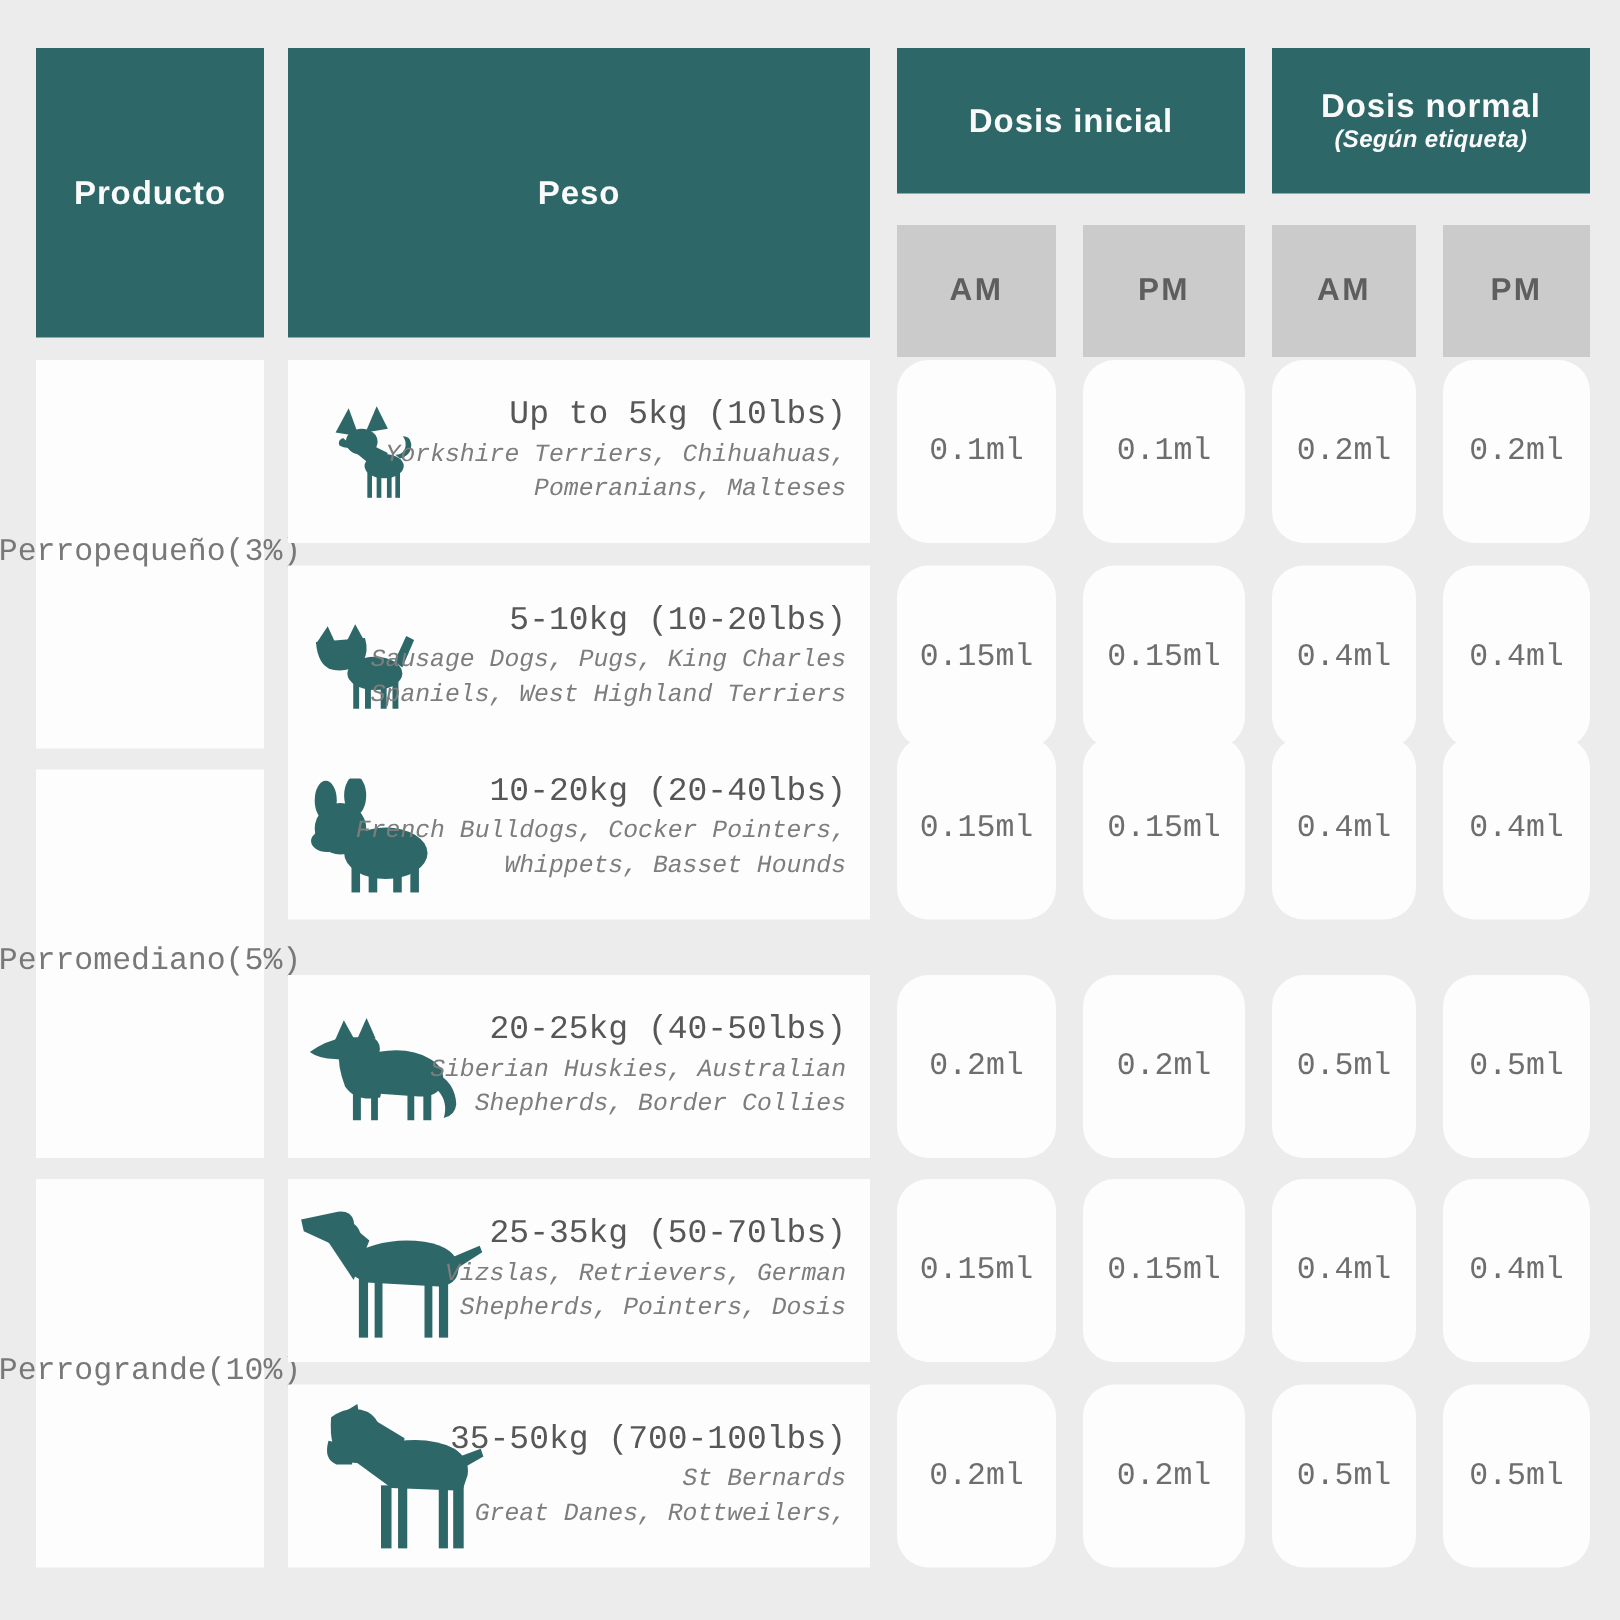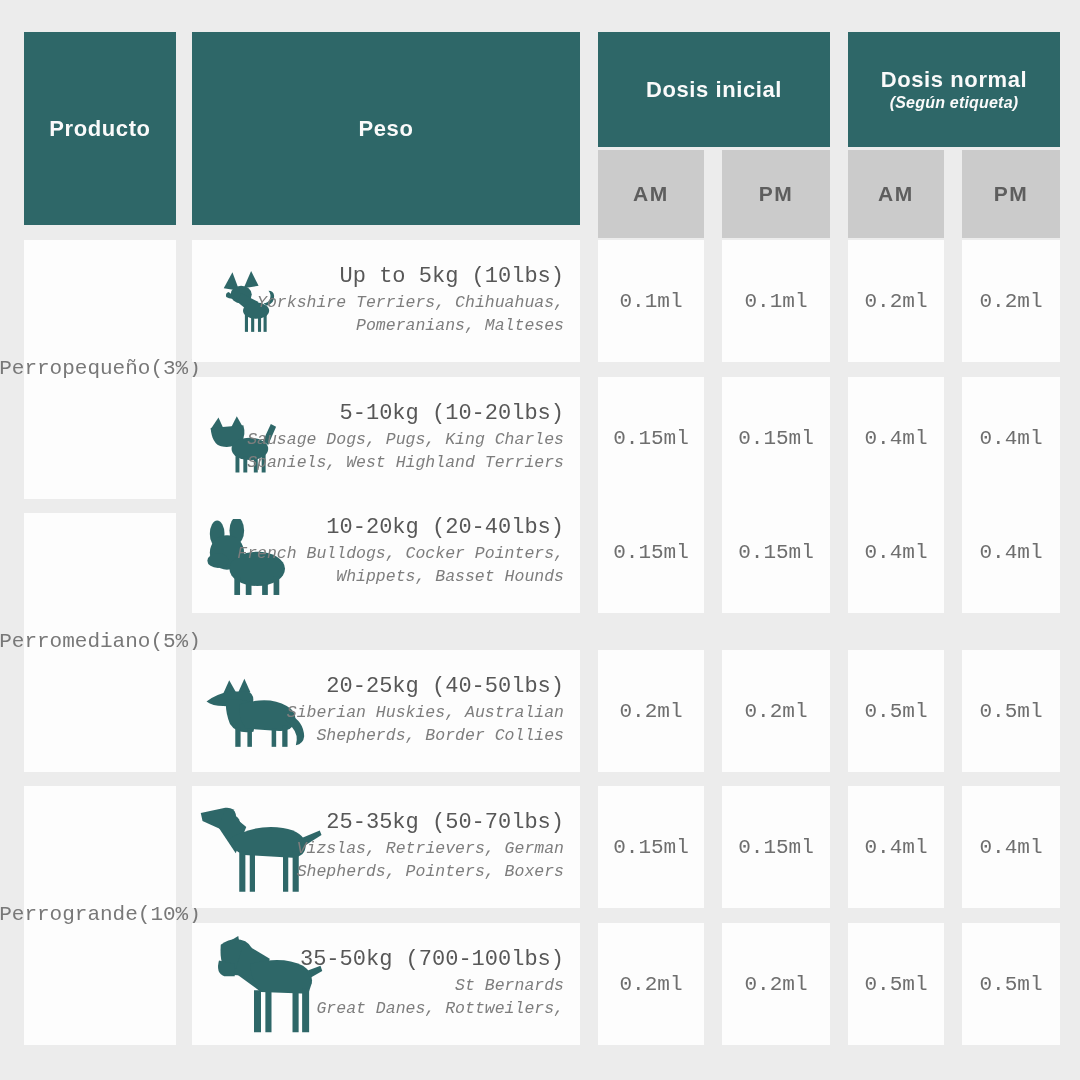--- a/index.html
+++ b/index.html
@@ -17,32 +17,32 @@
   
   .r1{top:240px;}.r2{top:377px;}.r3{top:491px;}.r4{top:650px;}.r5{top:786px;}.r6{top:923px;}
   .row-h{height:122px;}
   .g1{top:240px;}.g2{top:513px;}.g3{top:786px;}
   .group-h{height:259px;}
 
   .hdr{position:absolute;top:32px;background:var(--teal,#2E6768);color:#FAFAFA;
        display:flex;align-items:center;justify-content:center;
        font-weight:bold;font-size:22px;letter-spacing:.6px;}
   .hdr-main{height:193px;}
-  .hdr-dose{height:115px;}
+  .hdr-dose{height:97px;}
   .dn-wrap{display:flex;flex-direction:column;align-items:center;line-height:1.25;}
   .dn-sub{font-size:16px;font-style:italic;letter-spacing:.2px;}
 
   .subhdr{position:absolute;top:150px;height:88px;background:var(--graybox,#CBCBCB);color:#5E5E5E;
           display:flex;align-items:center;justify-content:center;
           font-weight:bold;font-size:21px;letter-spacing:1.6px;}
 
   .cell{position:absolute;background:var(--cellbg,#FDFDFD);font-family:Liberation Mono, monospace;}
   .group-cell{display:flex;flex-direction:row;align-items:center;justify-content:center;
               color:#787878;font-size:21px;line-height:1.55;text-align:center;}
-  .dose-cell{display:flex;align-items:center;justify-content:center;color:#6E6E6E;font-size:21px;}
+  .dose-cell{display:flex;align-items:center;justify-content:center;color:#6E6E6E;font-size:21px;border-radius:21px;}
 
   .weight-text{position:absolute;right:16px;top:50%;transform:translateY(-50%);text-align:right;}
   .weight-title{font-size:22px;color:#575757;margin-bottom:3px;}
   .breed-line{font-size:16.5px;font-style:italic;color:#7D7D7D;line-height:1.38;}
 
   .dog{position:absolute;color:var(--teal,#2E6768);}
   .dog svg{width:100%;height:100%;display:block;fill:currentColor;}
   .dog1{left:28px;top:26px;width:56px;height:72px;}
   .dog2{left:16px;top:36px;width:72px;height:64px;}
   .dog3{left:8px;top:28px;width:94px;height:80px;}
@@ -197,21 +197,21 @@
         <polygon points="112,46 136,36 138,41 116,55"></polygon>
         <rect x="44" y="60" width="7" height="46"></rect>
           <rect x="56" y="63" width="6" height="43"></rect>
         <rect x="94" y="64" width="6" height="42"></rect>
           <rect x="105" y="60" width="7" height="46"></rect>
       </svg>
     </span>
     <div class="weight-text">
       <div class="weight-title">25-35kg (50-70lbs)</div>
       <div class="breed-line">Vizslas, Retrievers, German</div>
-      <div class="breed-line">Shepherds, Pointers, Boxers</div>
+      <div class="breed-line">Shepherds, Pointers, Dosis</div>
     </div>
   </div>
 
   <div class="cell c-peso r6 row-h">
     <span class="dog dog6">
       <svg viewBox="0 0 128 116" xmlns="http://www.w3.org/2000/svg">
         <polygon points="20,8 30,2 32,14"></polygon>
         <path d="M10,12 Q24,2 38,8 Q48,14 47,26 L45,42 Q32,50 20,45 Q8,38 10,12 Z"></path>
         <path d="M8,30 Q4,44 14,48 L26,48 L26,34 Z"></path>
         <polygon points="36,10 66,28 56,66 26,44"></polygon>

